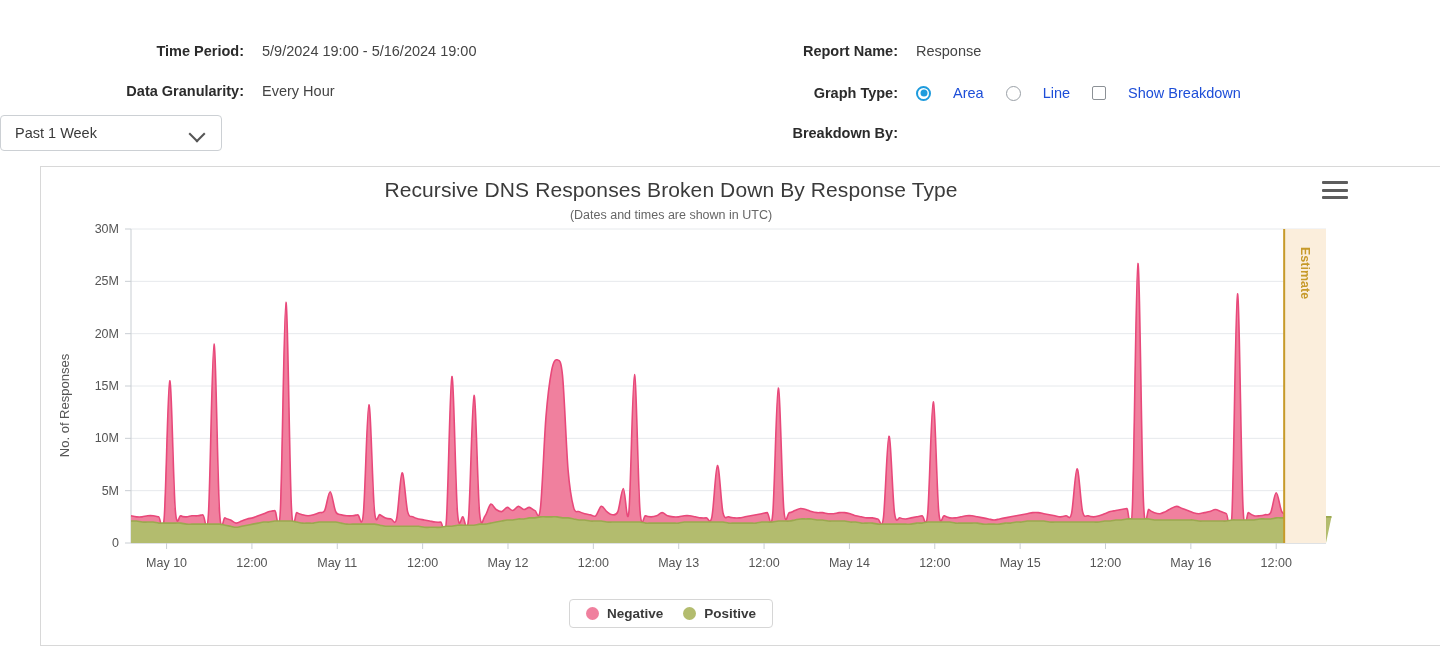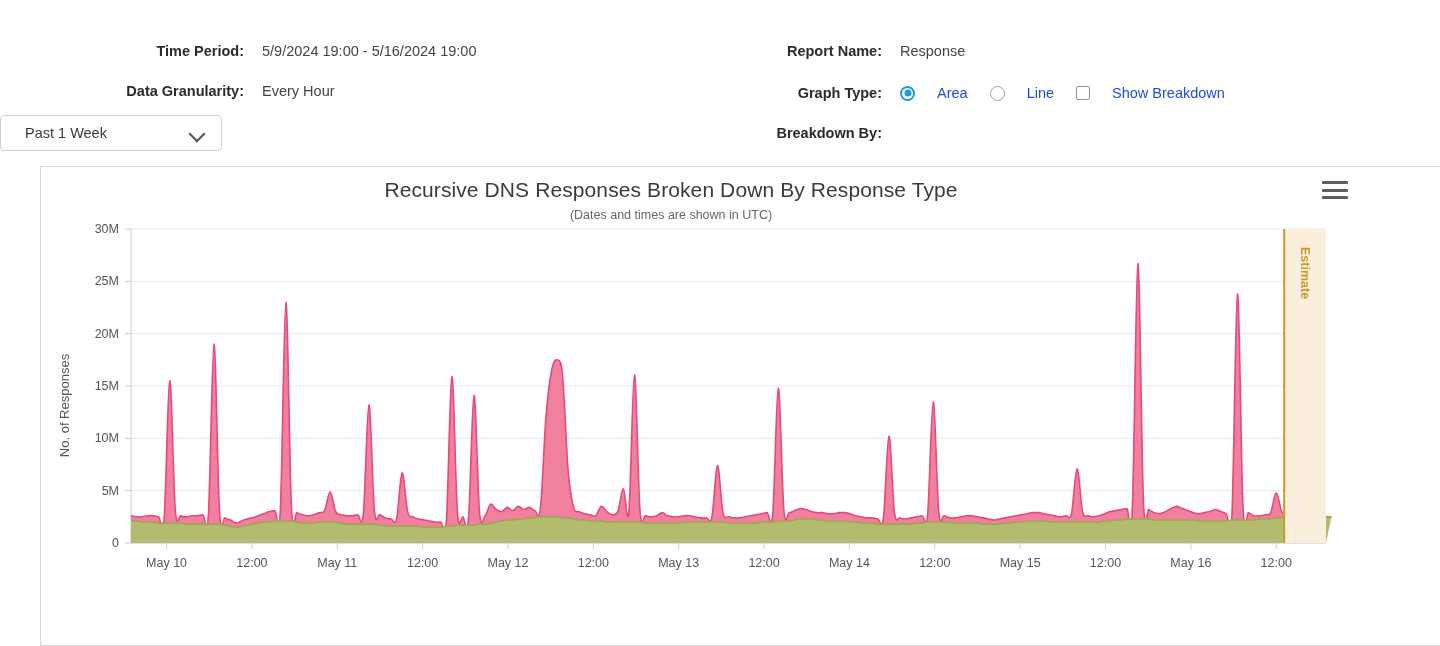--- a/index.html
+++ b/index.html
@@ -11,21 +11,21 @@
     color: #333333;
     overflow: hidden;
   }
   .page { position: relative; width: 1440px; height: 494px; text-decoration: underline; }
 
   
   .form-area { position: absolute; left: 0; top: 0; width: 1440px; height: 160px; }
 
   .form-row { position: absolute; display: flex; align-items: center; height: 26px; }
   .fr-left  { left: 0; width: 620px; }
-  .fr-right { left: 700px; width: 700px; }
+  .fr-right { left: 716px; width: 700px; }
 
   .f-label {
     width: 262px; text-align: right; padding-right: 18px;
     font-size: 14.5px; font-weight: bold; color: #2b2b2b;
     white-space: nowrap;
   }
   .fr-right .f-label { width: 200px; }
   .f-value {
     font-size: 14.5px; color: #444444; white-space: nowrap;
   }
@@ -37,21 +37,21 @@
   .row-gt   { top: 80px; }
   .row-bd   { top: 120px; }
 
   
   .select-box {
     position: relative; width: 222px; height: 36px;
     border: 1px solid #ccd0d4; border-radius: 4px; background: #fff;
     display: flex; align-items: center; padding: 0 10px 0 14px;
     font-size: 14.5px; color: #3a3a3a;
   }
-  .select-box .sel-val { flex: 1; margin-left: 10px; }
+  .select-box .sel-val { flex: 1; }
   .chev { width: 16px; height: 16px; position: relative; margin-right: 6px; }
   .chev::before {
     content: ""; position: absolute; left: 2px; top: 3px;
     width: 10px; height: 10px;
     border-right: 2px solid #555; border-bottom: 2px solid #555;
     transform: rotate(45deg);
   }
 
   
   .opt { display: flex; align-items: center; margin-right: 22px; }
@@ -239,14 +239,26 @@
           <text x="979.1369047619048" y="344" text-anchor="middle" font-size="12.5" fill="#555" font-family="&quot;Liberation Sans&quot;, sans-serif">May 15</text>
           <line x1="1064.4940476190477" y1="320" x2="1064.4940476190477" y2="326" stroke="#c9ced3" stroke-width="1"></line>
           <text x="1064.4940476190477" y="344" text-anchor="middle" font-size="12.5" fill="#555" font-family="&quot;Liberation Sans&quot;, sans-serif">12:00</text>
           <line x1="1149.8511904761904" y1="320" x2="1149.8511904761904" y2="326" stroke="#c9ced3" stroke-width="1"></line>
           <text x="1149.8511904761904" y="344" text-anchor="middle" font-size="12.5" fill="#555" font-family="&quot;Liberation Sans&quot;, sans-serif">May 16</text>
           <line x1="1235.2083333333335" y1="320" x2="1235.2083333333335" y2="326" stroke="#c9ced3" stroke-width="1"></line>
           <text x="1235.2083333333335" y="344" text-anchor="middle" font-size="12.5" fill="#555" font-family="&quot;Liberation Sans&quot;, sans-serif">12:00</text>
         </svg>
     </div>
 
+    <div class="legend">
+      <div class="legend-inner" id="legend-inner">
+          <div class="leg-item">
+            <span class="leg-dot" style="background: rgb(240, 128, 158);"></span>
+            <span class="leg-txt">Negative</span>
+          </div>
+          <div class="leg-item">
+            <span class="leg-dot" style="background: rgb(179, 188, 110);"></span>
+            <span class="leg-txt">Positive</span>
+          </div>
+        </div>
+    </div>
   </div>
 </div>
 
 </body></html>

